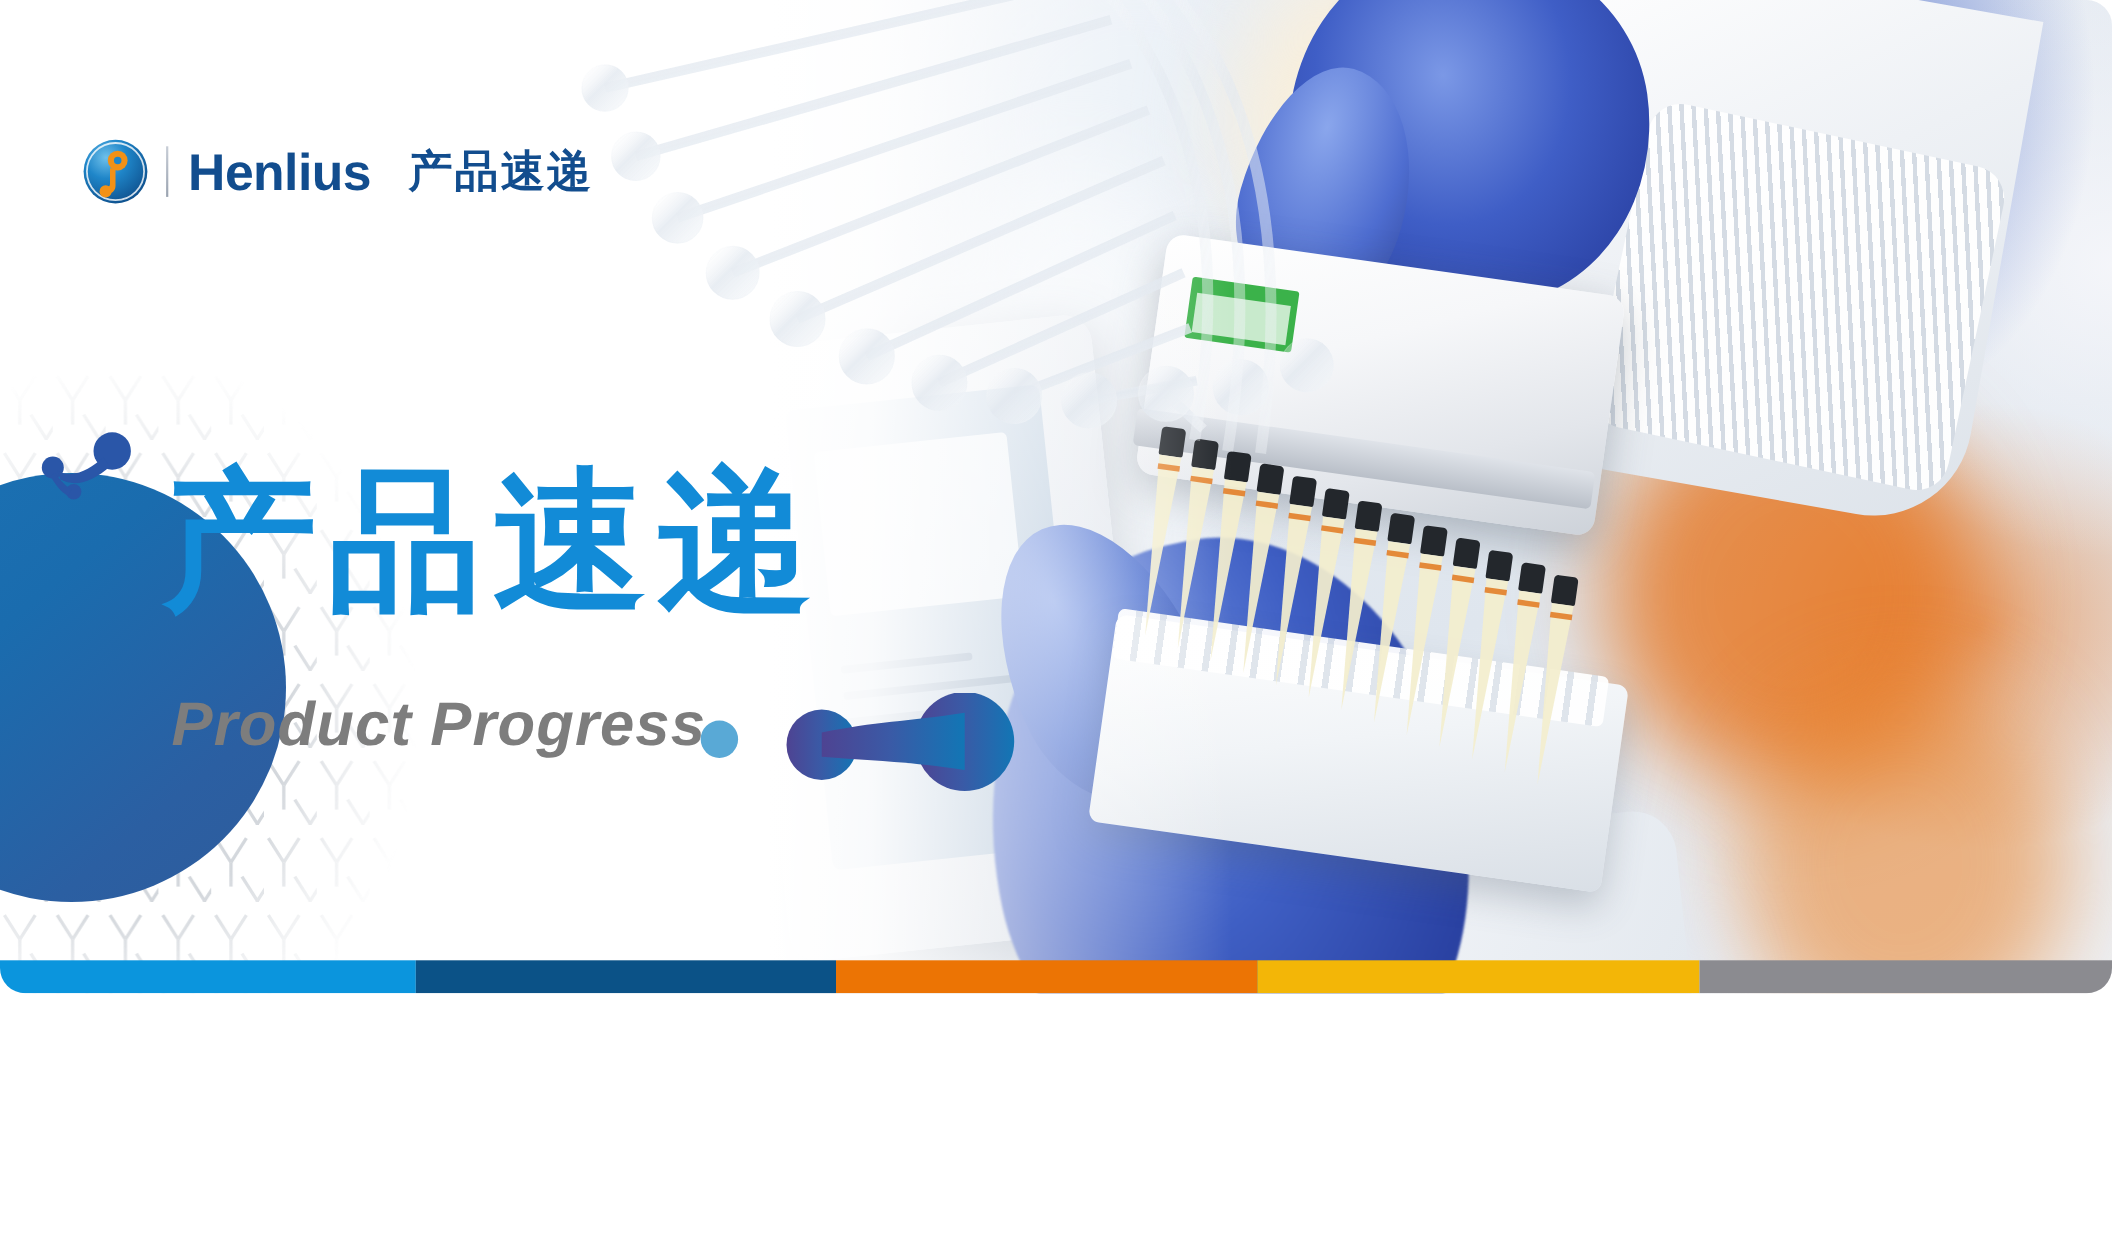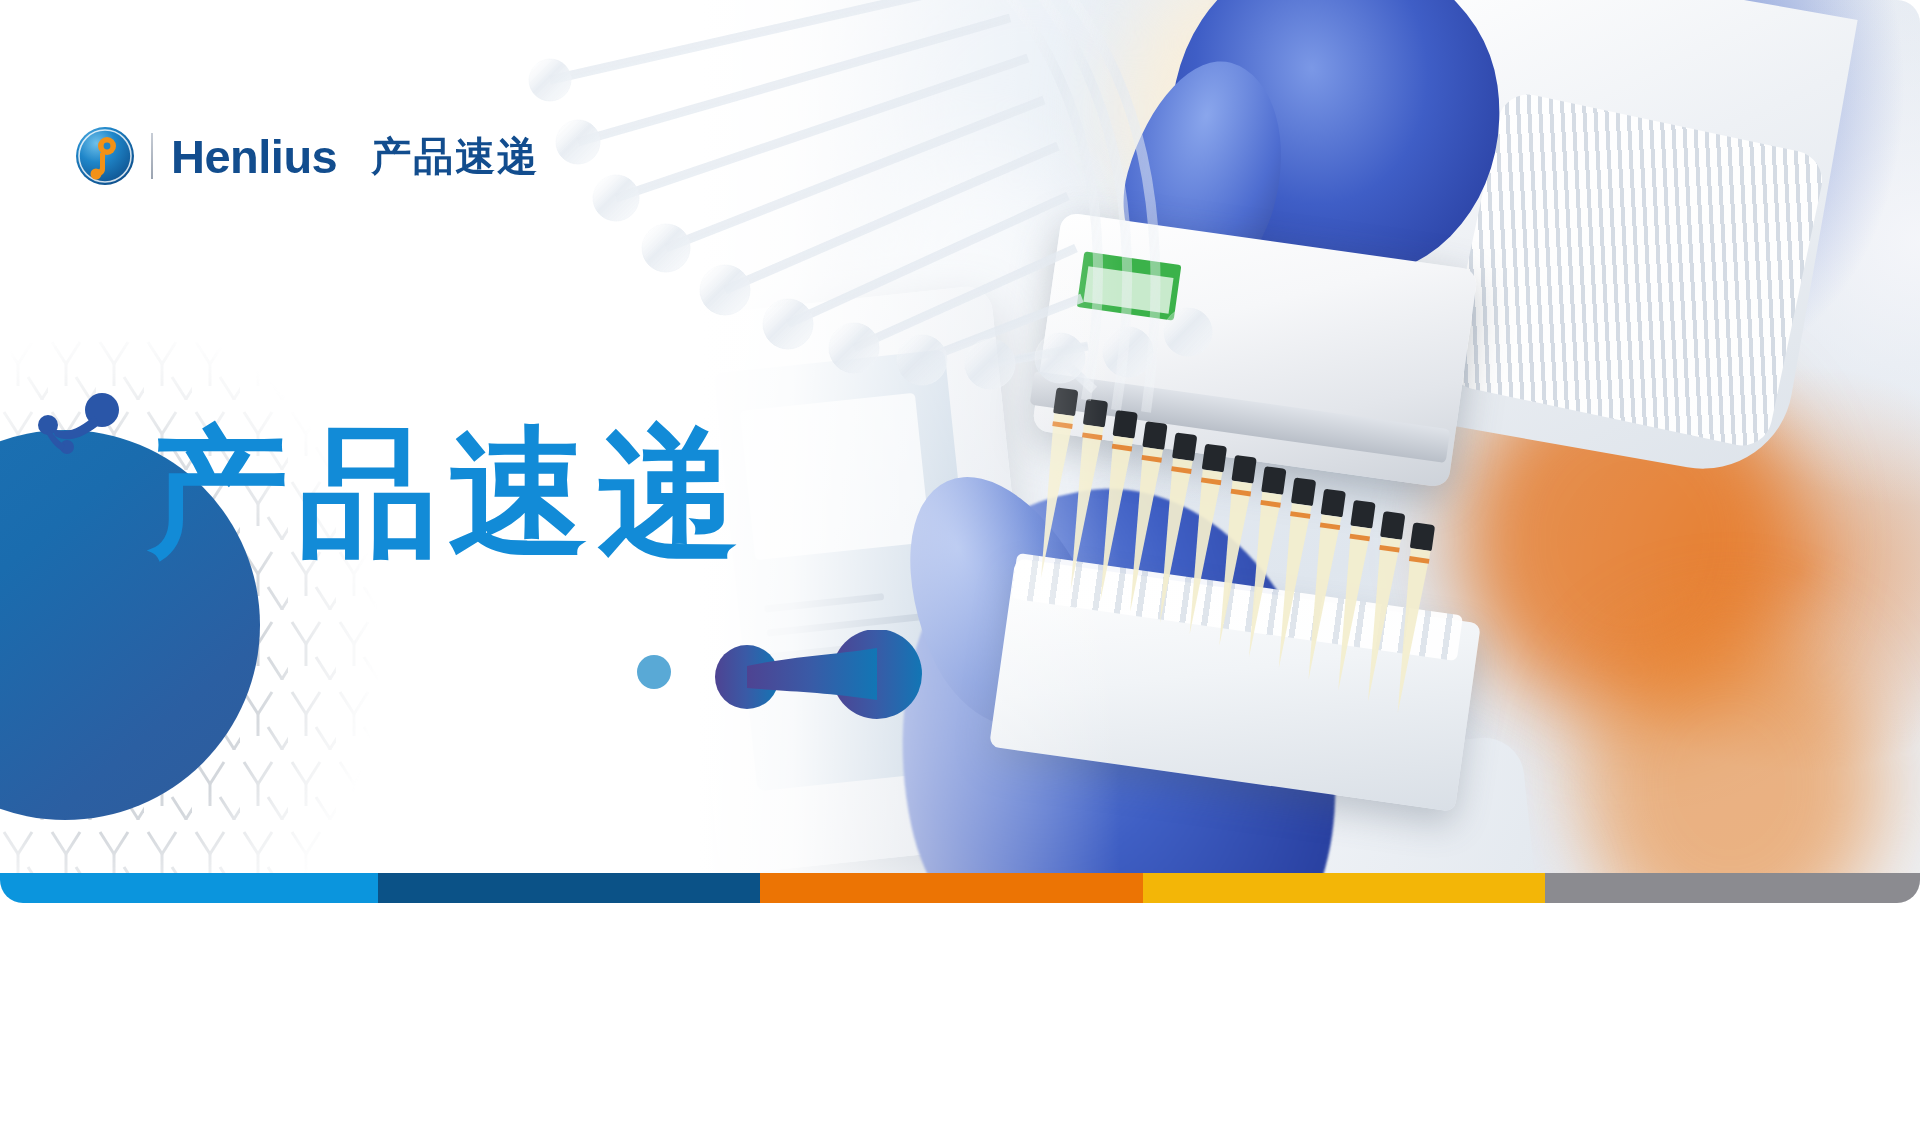--- a/index.html
+++ b/index.html
@@ -465,20 +465,21 @@
         </g>
         <circle cx="32" cy="20" r="3.4" fill="#1f86c9"></circle>
       </svg>
     </div>
     <div class="logo-divider"></div>
     <div class="logo-word">Henlius</div>
     <div class="logo-cn">产品速递</div>
   </div>
 
   <div class="title-cn">产品速递</div>
+  <div class="title-en">Product Progress</div>
 
   <div class="dot-small"></div>
   <svg class="mol-right" viewBox="0 0 230 90">
     <defs>
       <linearGradient id="mg" x1="0" y1="0" x2="1" y2="0">
         <stop offset="0%" stop-color="#4e4392"></stop>
         <stop offset="48%" stop-color="#3a5aa6"></stop>
         <stop offset="100%" stop-color="#1276b5"></stop>
       </linearGradient>
     </defs>

